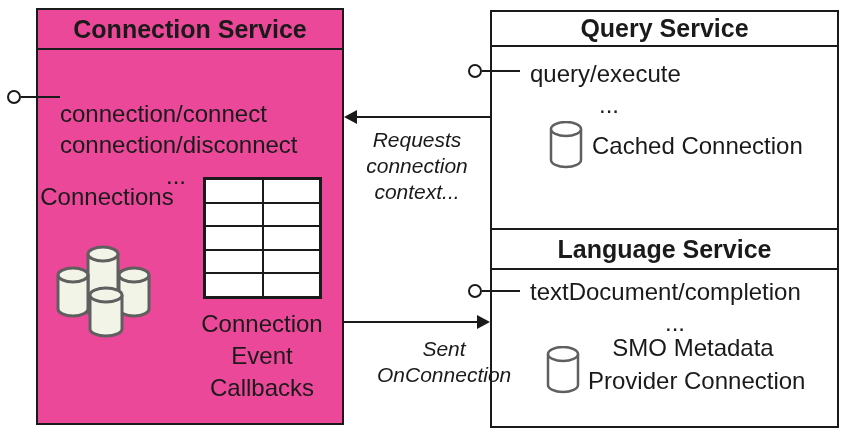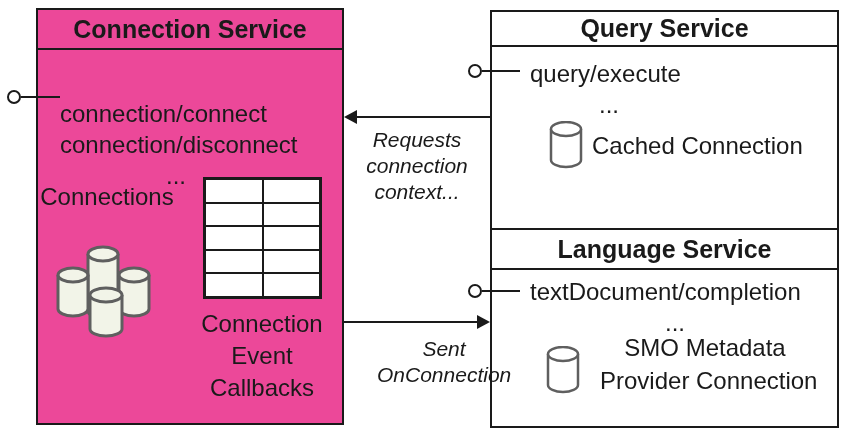--- a/index.html
+++ b/index.html
@@ -118,21 +118,21 @@
     <div>textDocument/completion</div>
     <div class="center">...</div>
   </div>
 
   <svg class="icon-svg" style="left:546px;top:346px;" width="34" height="48" viewBox="0 0 34 48">
     <g fill="#ffffff" stroke="#5f5f5f" stroke-width="2.5">
       <path d="M2,8 V39 a15,7 0 0 0 30,0 V8"></path>
       <ellipse cx="17" cy="8" rx="15" ry="7"></ellipse>
     </g>
   </svg>
-  <div class="txt center" style="left:600px;top:331px;width:210px;line-height:33px;">
+  <div class="txt center" style="left:588px;top:331px;width:210px;line-height:33px;">
     <div>SMO Metadata</div>
     <div>Provider Connection</div>
   </div>
 
   <div class="lolli-circle" style="left:468px;top:284px;"></div>
   <div class="lolli-line" style="left:482px;top:290px;width:38px;"></div>
 
   <div class="arrow-line" style="left:354px;top:116px;width:136px;"></div>
   <div class="arrow-head left" style="left:344px;top:110px;"></div>
   <div class="arrow-label" style="left:350px;top:127px;width:134px;">

